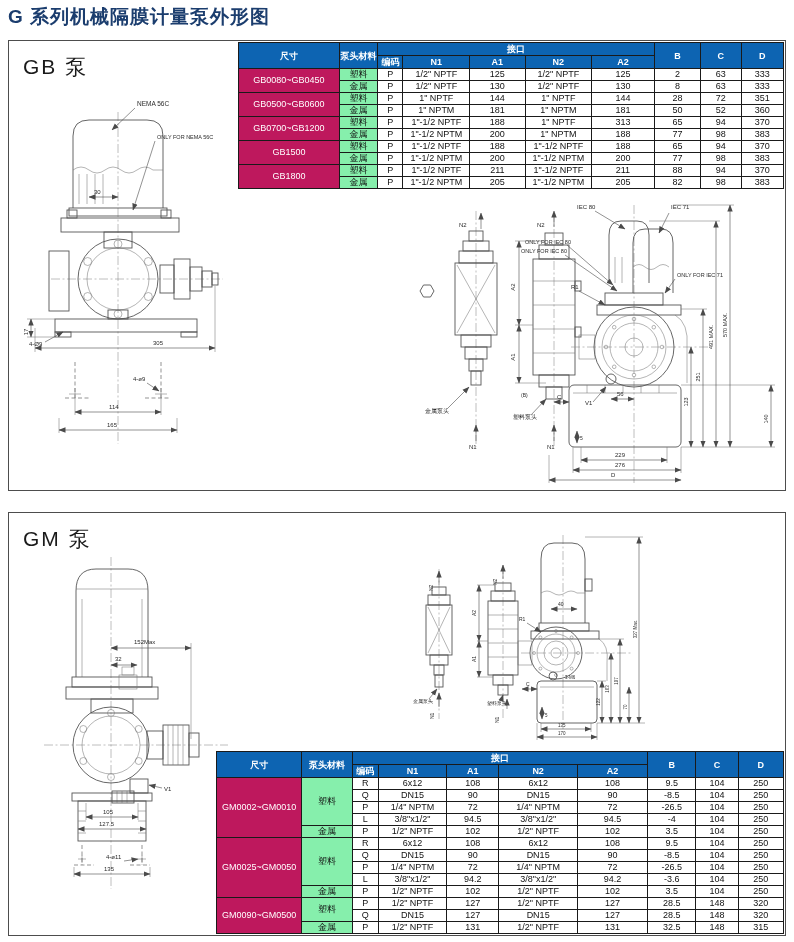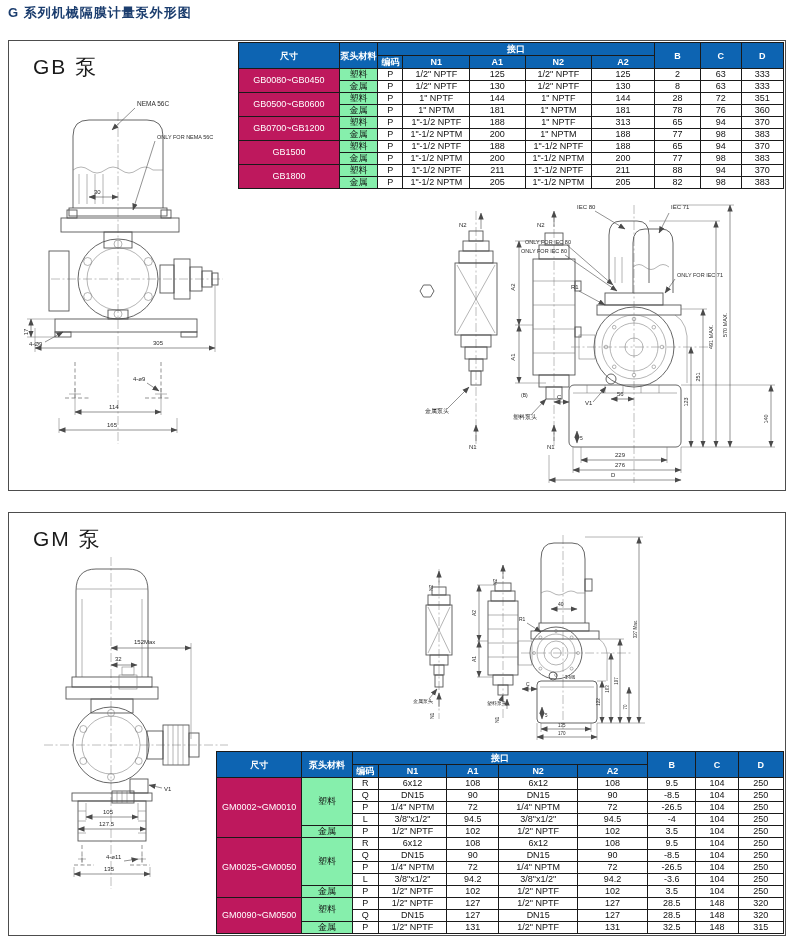--- a/index.html
+++ b/index.html
@@ -1,23 +1,23 @@
 <!DOCTYPE html>
 <html><head>
 <meta charset="utf-8">
 <style>
   html,body { margin:0; padding:0; background:#fff; }
   .page { position:relative; width:794px; height:942px; background:#ffffff; overflow:hidden;
           font-family:"Liberation Sans", sans-serif; }
-  .page-title { position:absolute; left:8px; top:4px; font-size:13px; font-weight:bold;
+  .page-title { position:absolute; left:8px; top:4px; font-size:19px; font-weight:bold;
                 color:#1b3d6e; letter-spacing:1px; }
   .box { position:absolute; border:1.5px solid #4d4d4d; background:#fff; }
   #gb-box { left:8px; top:40px; width:776px; height:449px; }
   #gm-box { left:8px; top:512px; width:776px; height:422px;text-decoration:underline; }
-  .section-title { position:absolute; left:24px; top:12px; font-size:21px; color:#1a1a1a; letter-spacing:2px; }
+  .section-title { position:absolute; left:14px; top:12px; font-size:21px; color:#1a1a1a; letter-spacing:2px; }
 
   table.spec { border-collapse:collapse; table-layout:fixed; position:absolute; z-index:3;
                font-size:9px; background:#fff; }
   #gb-table { top:1px; right:1px; width:546px; }
   #gm-table { bottom:1px; right:1px; width:568px; }
   .spec th { background:#0d64b2; color:#fff; font-weight:bold; border:1px solid #1a1a1a;
              padding:0; height:12px; line-height:12px; font-size:9px; }
   .spec td { border:1px solid #1a1a1a; text-align:center; padding:0 1px; height:11px;
              line-height:11px; color:#111; background:#fff; white-space:nowrap; overflow:hidden; }
   .spec td.size-cell { background:#be185d; color:#fff; }
@@ -329,22 +329,22 @@
             <td>72</td>
             <td>351</td>
           </tr>
           <tr>
             <td class="mat-cell" rowspan="1">金属</td>
             <td>P</td>
             <td>1" NPTM</td>
             <td>181</td>
             <td>1" NPTM</td>
             <td>181</td>
-            <td>78</td>
-            <td>76</td>
+            <td>50</td>
+            <td>52</td>
             <td>360</td>
           </tr>
           <tr>
             <td class="size-cell" rowspan="2">GB0700~GB1200</td>
             <td class="mat-cell" rowspan="1">塑料</td>
             <td>P</td>
             <td>1"-1/2 NPTF</td>
             <td>188</td>
             <td>1" NPTF</td>
             <td>313</td>

